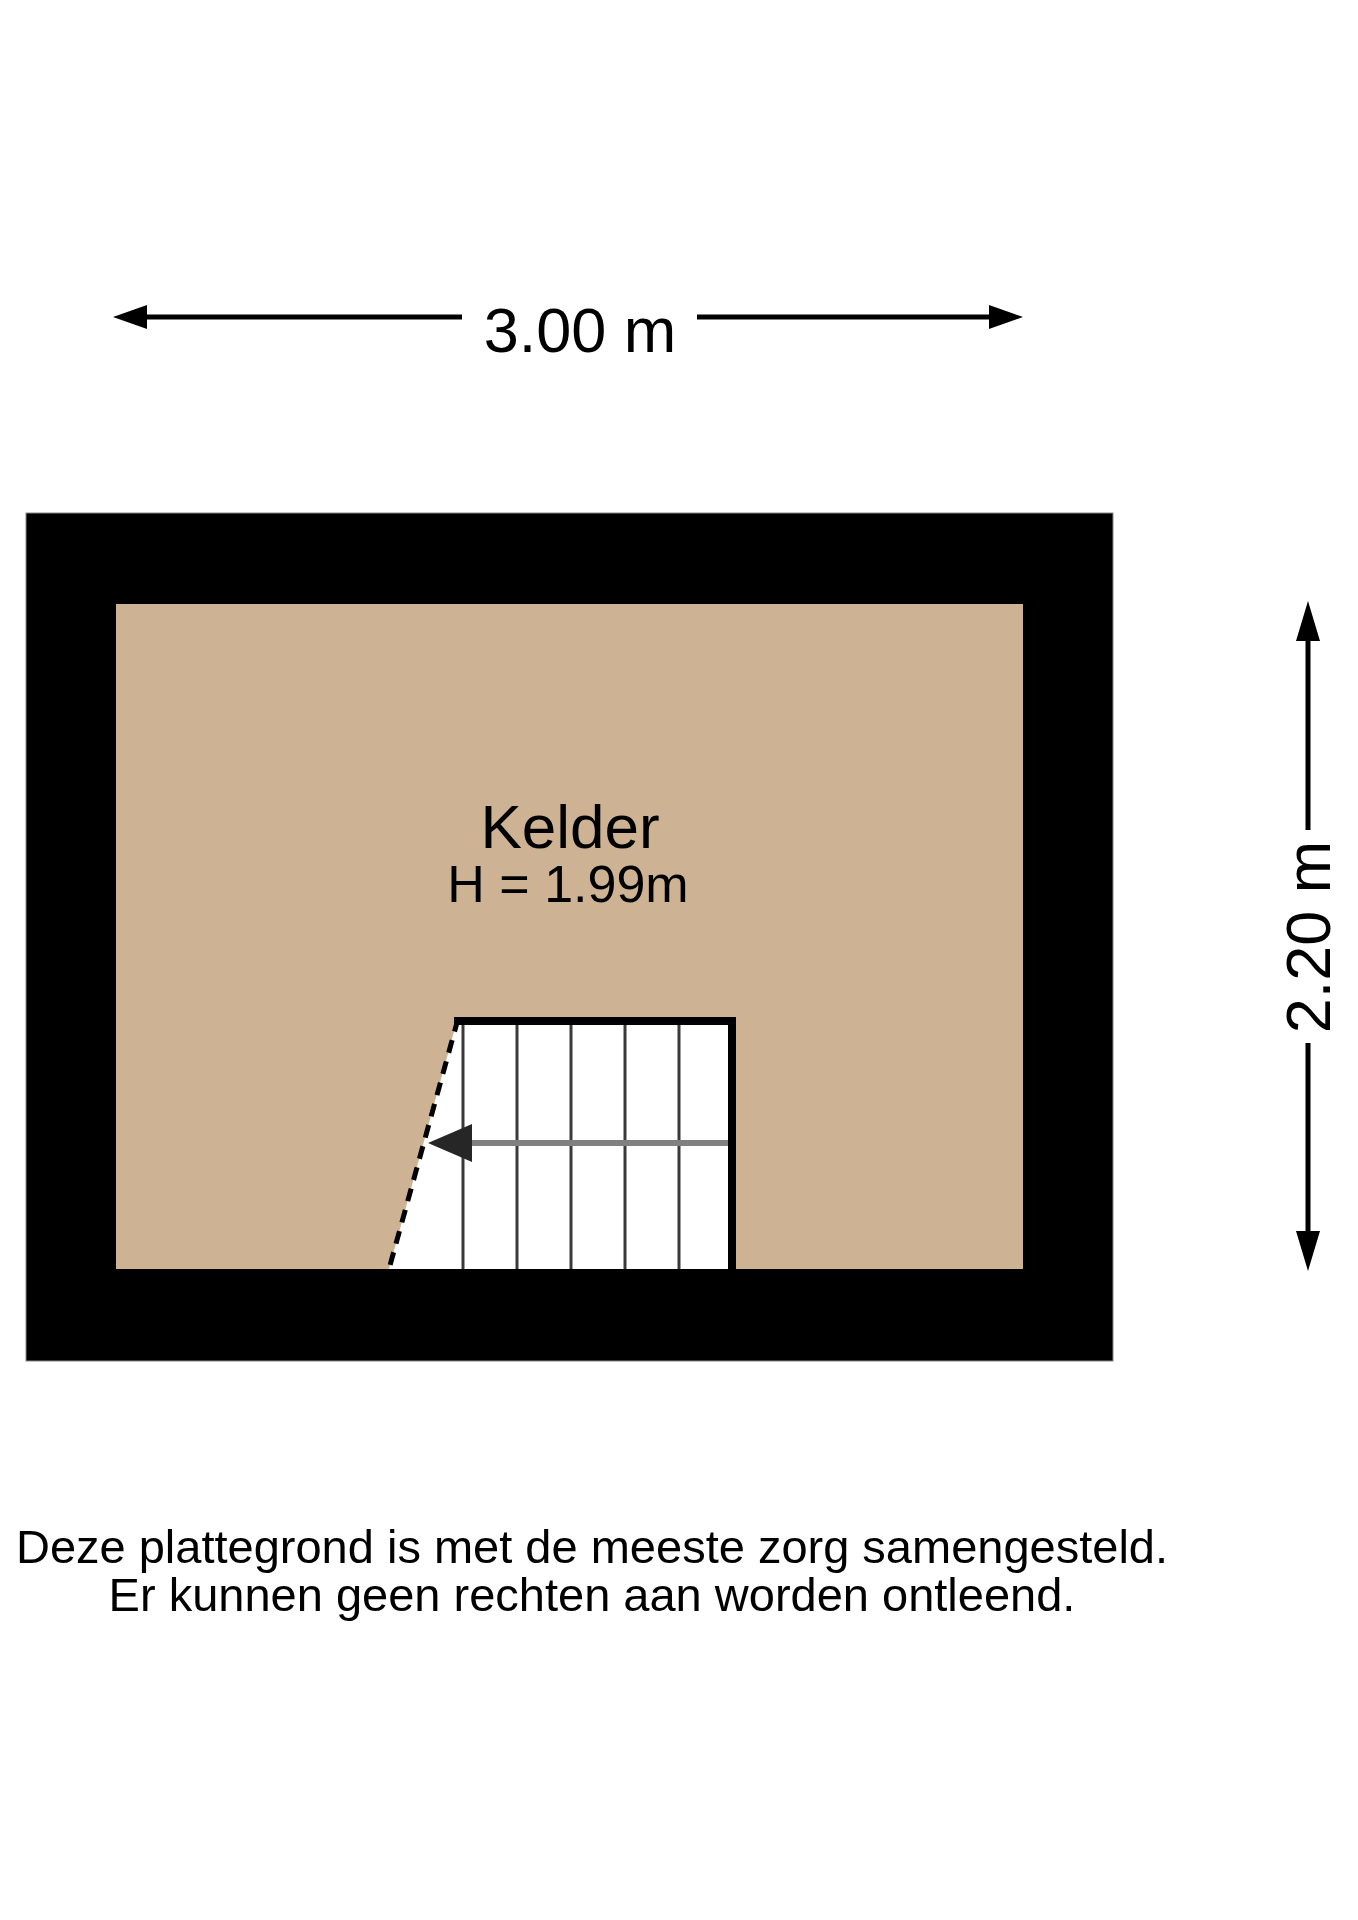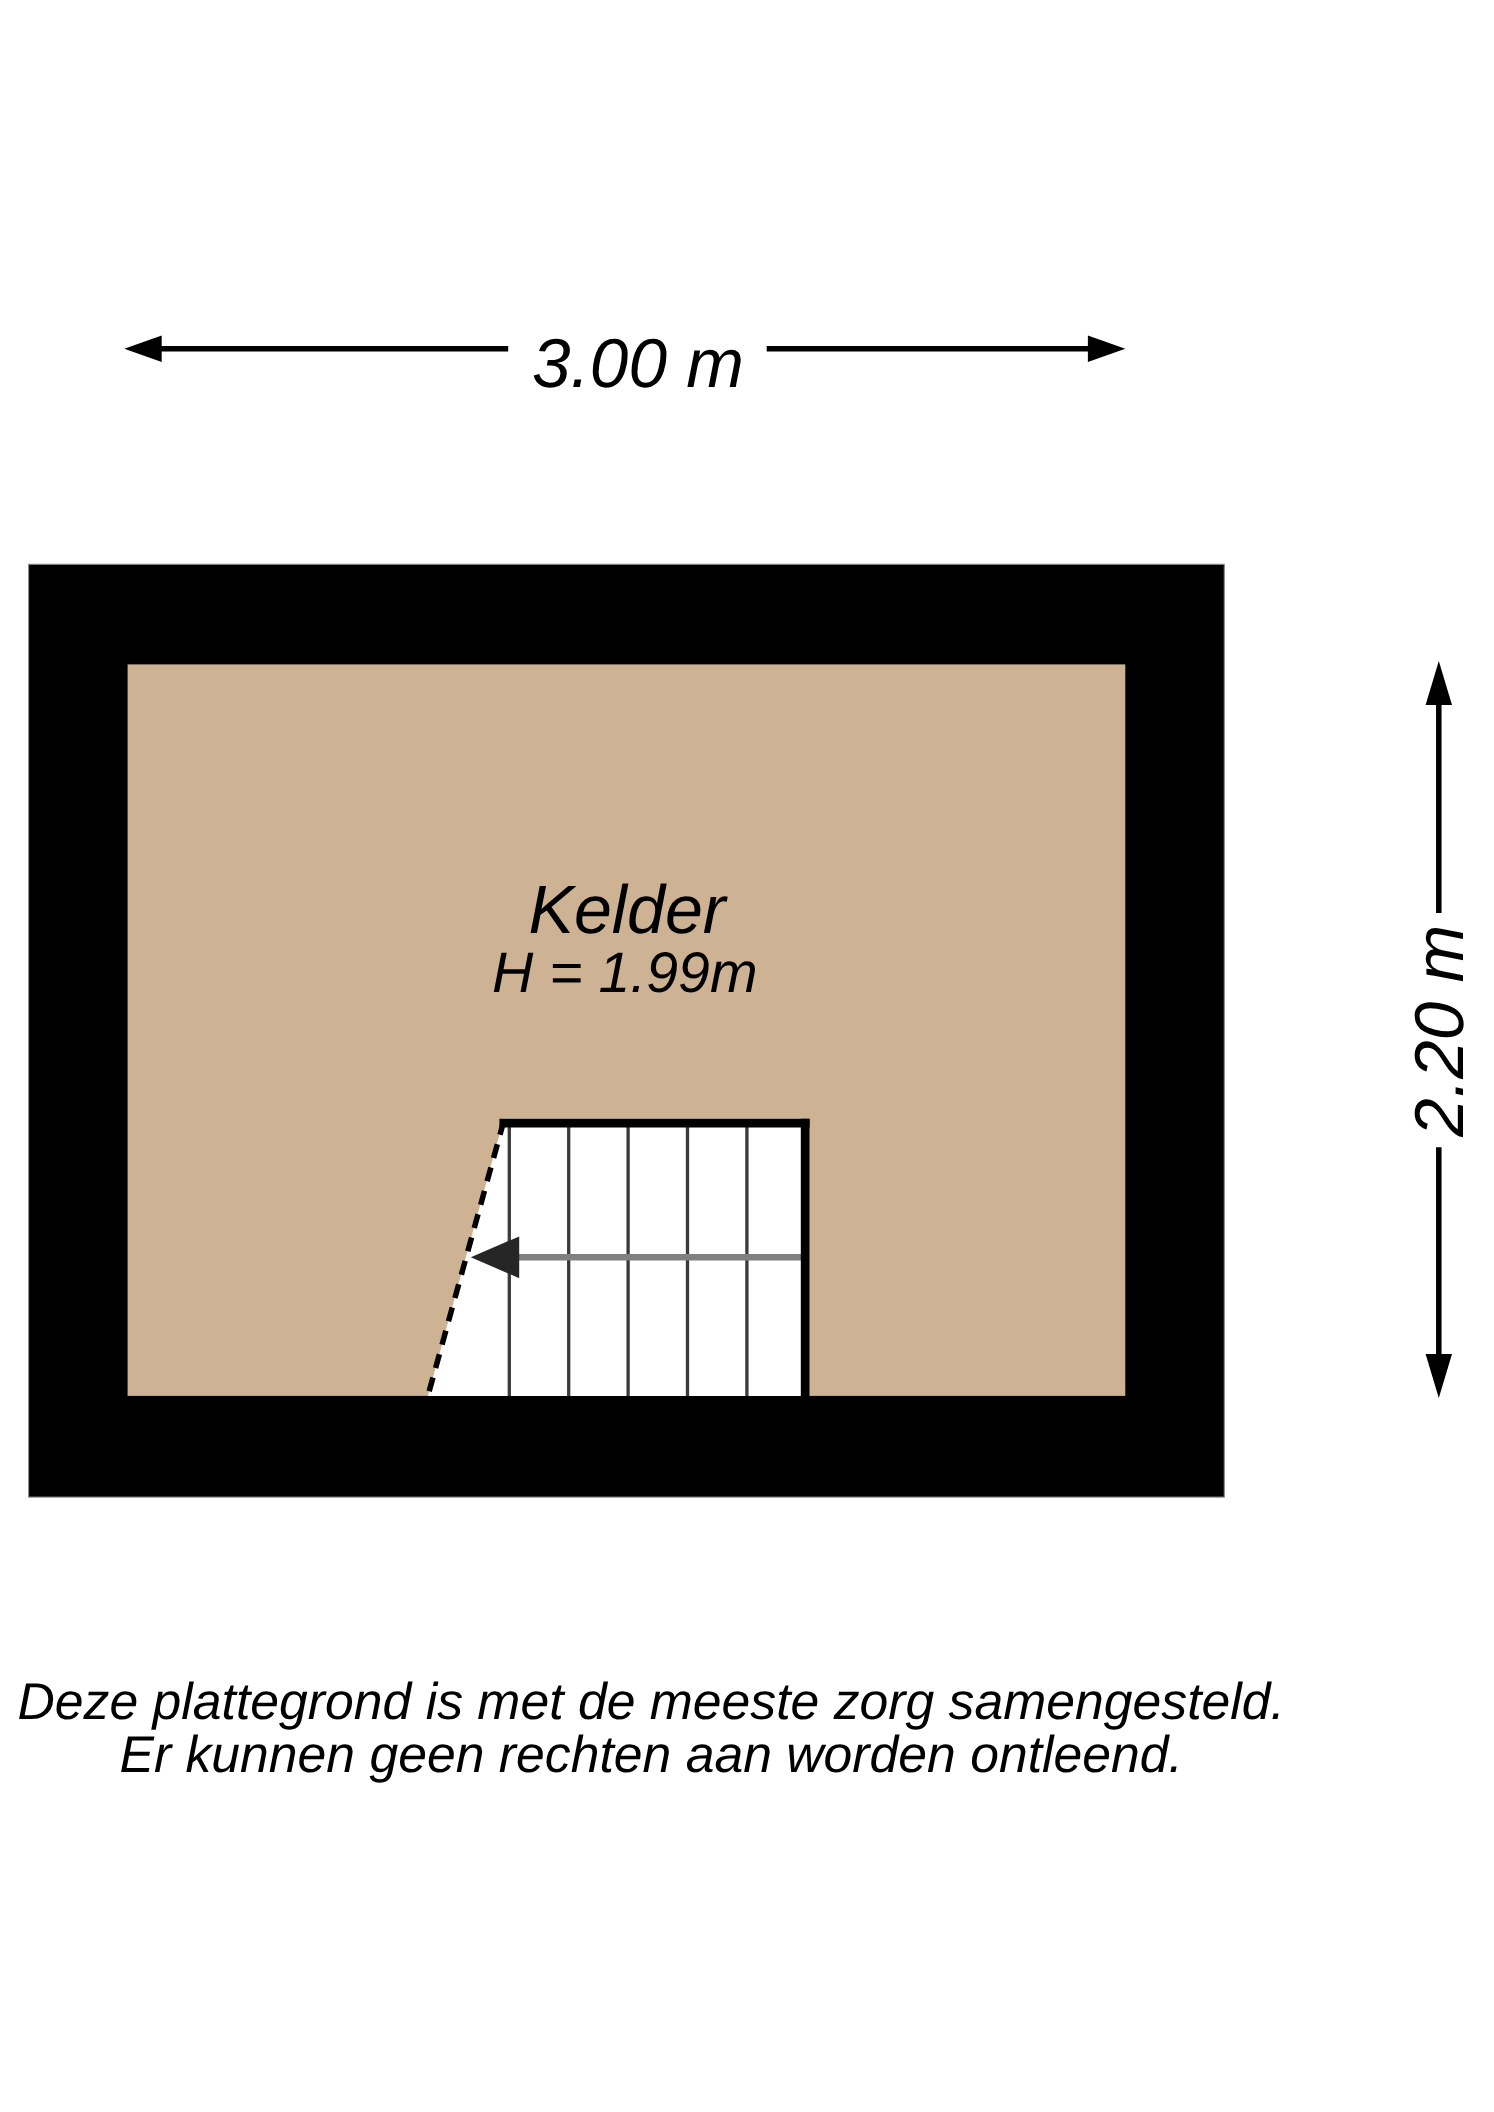--- a/index.html
+++ b/index.html
@@ -7,21 +7,20 @@
     padding: 0;
     background: #ffffff;
   }
   .canvas {
     position: relative;
     width: 1358px;
     height: 1920px;
     background: #ffffff;
     overflow: hidden;
     font-family: "Liberation Sans", sans-serif;
-    font-style: italic;
   }
   svg text {
     font-family: "Liberation Sans", sans-serif;
     fill: #000000;
   }
   .dim-label   { font-size: 63px; }
   .room-name   { font-size: 62px; }
   .room-height { font-size: 52px; }
   .disclaimer-text { font-size: 47px; }
   .dim-line    { stroke: #000000; stroke-width: 5; }

